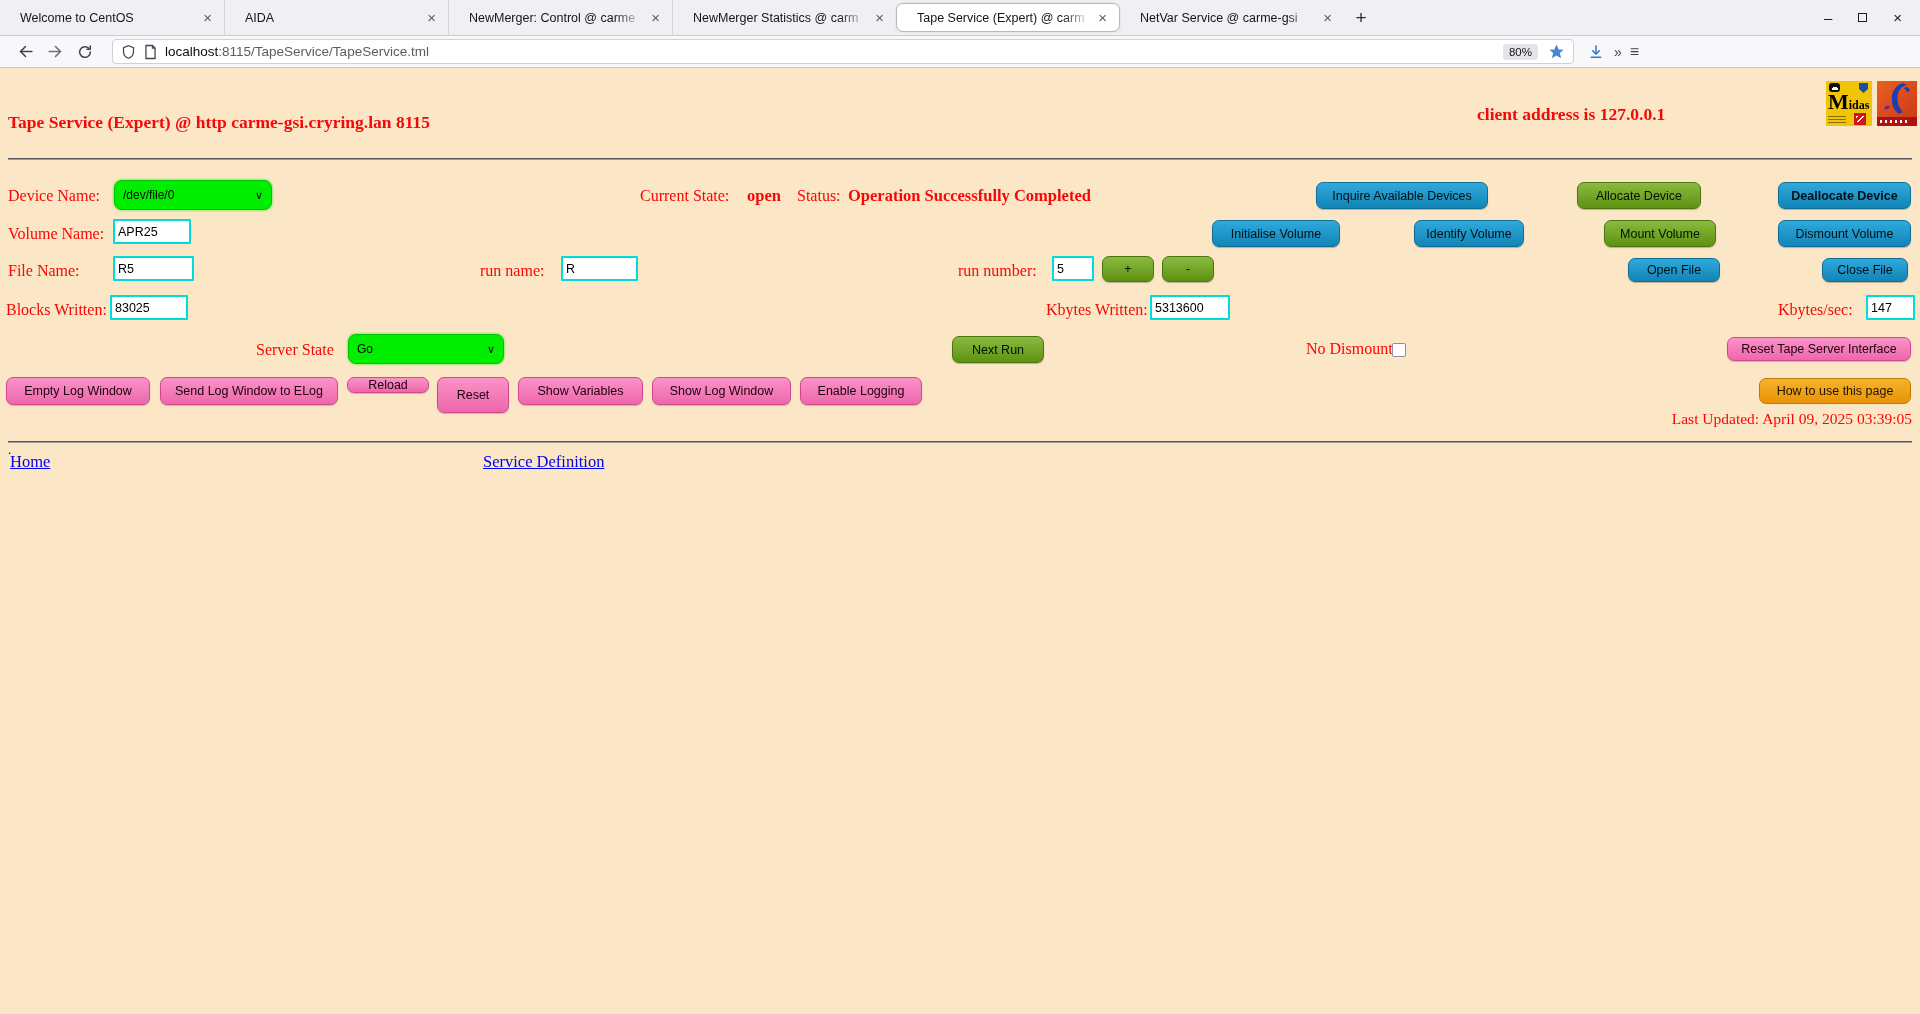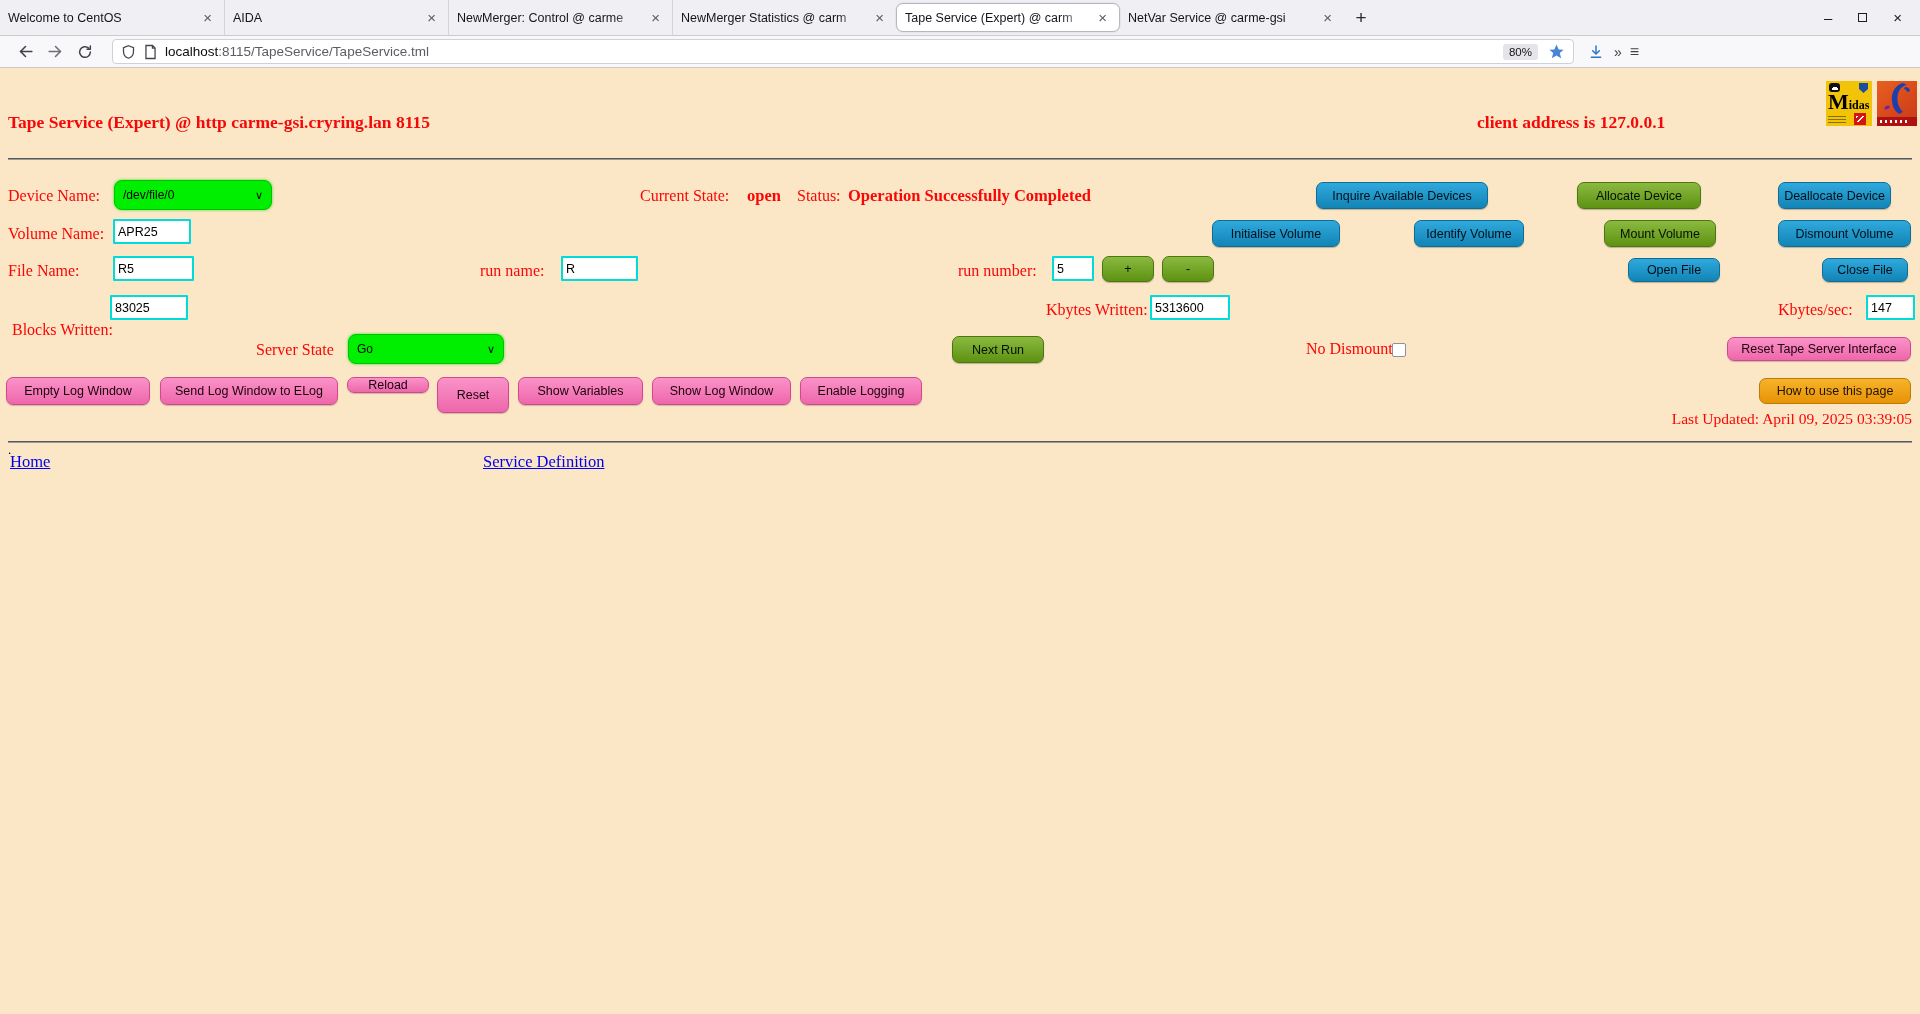--- a/index.html
+++ b/index.html
@@ -1,20 +1,20 @@
 <!DOCTYPE html>
 <html><head>
 <meta charset="utf-8">
 <style>
   * { margin:0; padding:0; box-sizing:border-box; }
   html,body { width:1920px; height:1014px; overflow:hidden; font-family:"Liberation Sans",sans-serif; }
 
   
   .tabbar { height:36px; background:#f0f0f4; display:flex; align-items:stretch; border-bottom:1px solid #ccccd0; }
-  .tab { width:224px; display:flex; align-items:center; padding:0 8px 0 8px; position:relative; color:#15141a; font-size:12.5px; cursor:default; }
+  .tab { width:224px; display:flex; align-items:center; padding:0 8px 0 20px; position:relative; color:#15141a; font-size:12.5px; cursor:default; }
   .tab + .tab { border-left:1px solid #d4d4d9; }
   .tab-label { flex:1; white-space:nowrap; overflow:hidden;
     -webkit-mask-image:linear-gradient(to right,#000 82%,transparent 98%);
             mask-image:linear-gradient(to right,#000 82%,transparent 98%); }
   .tab-close { color:#5b5b66; font-size:15px; padding:0 4px; line-height:1; }
   .tab.active { background:#ffffff; border-radius:7px; border:1px solid #b7b7bf; margin:3px 0; padding-top:0; box-shadow:0 0 2px rgba(0,0,0,.15); }
   .tab.active + .tab { border-left:none; }
   .newtab { width:34px; display:flex; align-items:center; justify-content:center; font-size:19px; color:#2b2b33; }
   .tb-spacer { flex:1; }
   .winctl { display:flex; align-items:center; gap:26px; padding:0 18px; color:#1c1c22; }
@@ -155,21 +155,21 @@
         </svg>
     </span>
     <span class="chev2">»</span>
     <span class="hamb">≡</span>
   </div>
 </div>
 
 <div class="page">
 
   <div class="abs title" style="left:8px; top:44px;">Tape Service (Expert) @ http carme-gsi.cryring.lan 8115</div>
-  <div class="abs title" style="left:1477px; top:44px;">client address is 127.0.0.1</div>
+  <div class="abs title" style="left:1477px; top:36px;">client address is 127.0.0.1</div>
 
   <div class="logo-midas abs" style="left:1826px; top:13px;">
     <span class="ml-dome"></span>
     <span class="ml-shield"></span>
     <div class="ml-text"><span class="ml-m">M</span><span>idas</span></div>
     <span class="ml-pow"></span>
     <span class="ml-red"></span>
   </div>
   <div class="logo-fair abs" style="left:1877px; top:13px;">
     <svg class="icon" width="40" height="36" viewBox="0 0 40 36">
@@ -186,41 +186,41 @@
   <div class="sel" style="left:114px; top:112px; width:158px;justify-content:flex-end;">
     <span>/dev/file/0</span>
     <span class="chev">∨</span>
   </div>
   <div class="abs lbl" style="left:640px; top:119px;">Current State:</div>
   <div class="abs lbl bold" style="left:747px; top:118px; font-size:16.5px;">open</div>
   <div class="abs lbl" style="left:797px; top:119px;">Status:</div>
   <div class="abs lbl bold" style="left:848px; top:118px; font-size:16.5px;">Operation Successfully Completed</div>
   <div class="btn btn-blue" style="left:1316px; top:114px; width:172px;">Inquire Available Devices</div>
   <div class="btn btn-green" style="left:1577px; top:114px; width:124px;">Allocate Device</div>
-  <div class="btn btn-blue" style="left:1778px; top:114px; width:113px;">Deallocate Device</div>
+  <div class="btn btn-blue" style="left:1778px; top:114px; width:133px;font-weight:bold;">Deallocate Device</div>
 
   <div class="abs lbl" style="left:8px; top:157px;">Volume Name:</div>
   <input class="inp" style="left: 113px; top: 151px; width: 78px;" value="APR25">
   <div class="btn btn-blue" style="left:1212px; top:152px; width:128px;">Initialise Volume</div>
   <div class="btn btn-blue" style="left:1414px; top:152px; width:110px;">Identify Volume</div>
   <div class="btn btn-green" style="left:1604px; top:152px; width:112px;">Mount Volume</div>
   <div class="btn btn-blue" style="left:1778px; top:152px; width:133px;">Dismount Volume</div>
 
   <div class="abs lbl" style="left:8px; top:194px;">File Name:</div>
   <input class="inp" style="left: 113px; top: 188px; width: 81px;" value="R5">
   <div class="abs lbl" style="left:480px; top:194px;">run name:</div>
   <input class="inp" style="left: 561px; top: 188px; width: 77px;" value="R">
   <div class="abs lbl" style="left:958px; top:194px;">run number:</div>
   <input class="inp" style="left: 1052px; top: 188px; width: 42px;" value="5">
   <div class="btn btn-green" style="left:1102px; top:188px; width:52px; height:26px;">+</div>
   <div class="btn btn-green" style="left:1162px; top:188px; width:52px; height:26px;">-</div>
   <div class="btn btn-blue" style="left:1628px; top:190px; width:92px; height:24px;">Open File</div>
   <div class="btn btn-blue" style="left:1822px; top:190px; width:86px; height:24px;">Close File</div>
 
-  <div class="abs lbl" style="left:12px; top:233px;margin-top:20px;">Blocks Written:</div>
+  <div class="abs lbl" style="left:6px; top:233px;">Blocks Written:</div>
   <input class="inp" style="left: 110px; top: 227px; width: 78px;" value="83025">
   <div class="abs lbl" style="left:1046px; top:233px;">Kbytes Written:</div>
   <input class="inp" style="left: 1150px; top: 227px; width: 80px;" value="5313600">
   <div class="abs lbl" style="left:1778px; top:233px;">Kbytes/sec:</div>
   <input class="inp" style="left: 1866px; top: 227px; width: 49px;" value="147">
 
   <div class="abs lbl" style="left:256px; top:273px;">Server State</div>
   <div class="sel" style="left:348px; top:266px; width:156px;">
     <span>Go</span>
     <span class="chev">∨</span>

